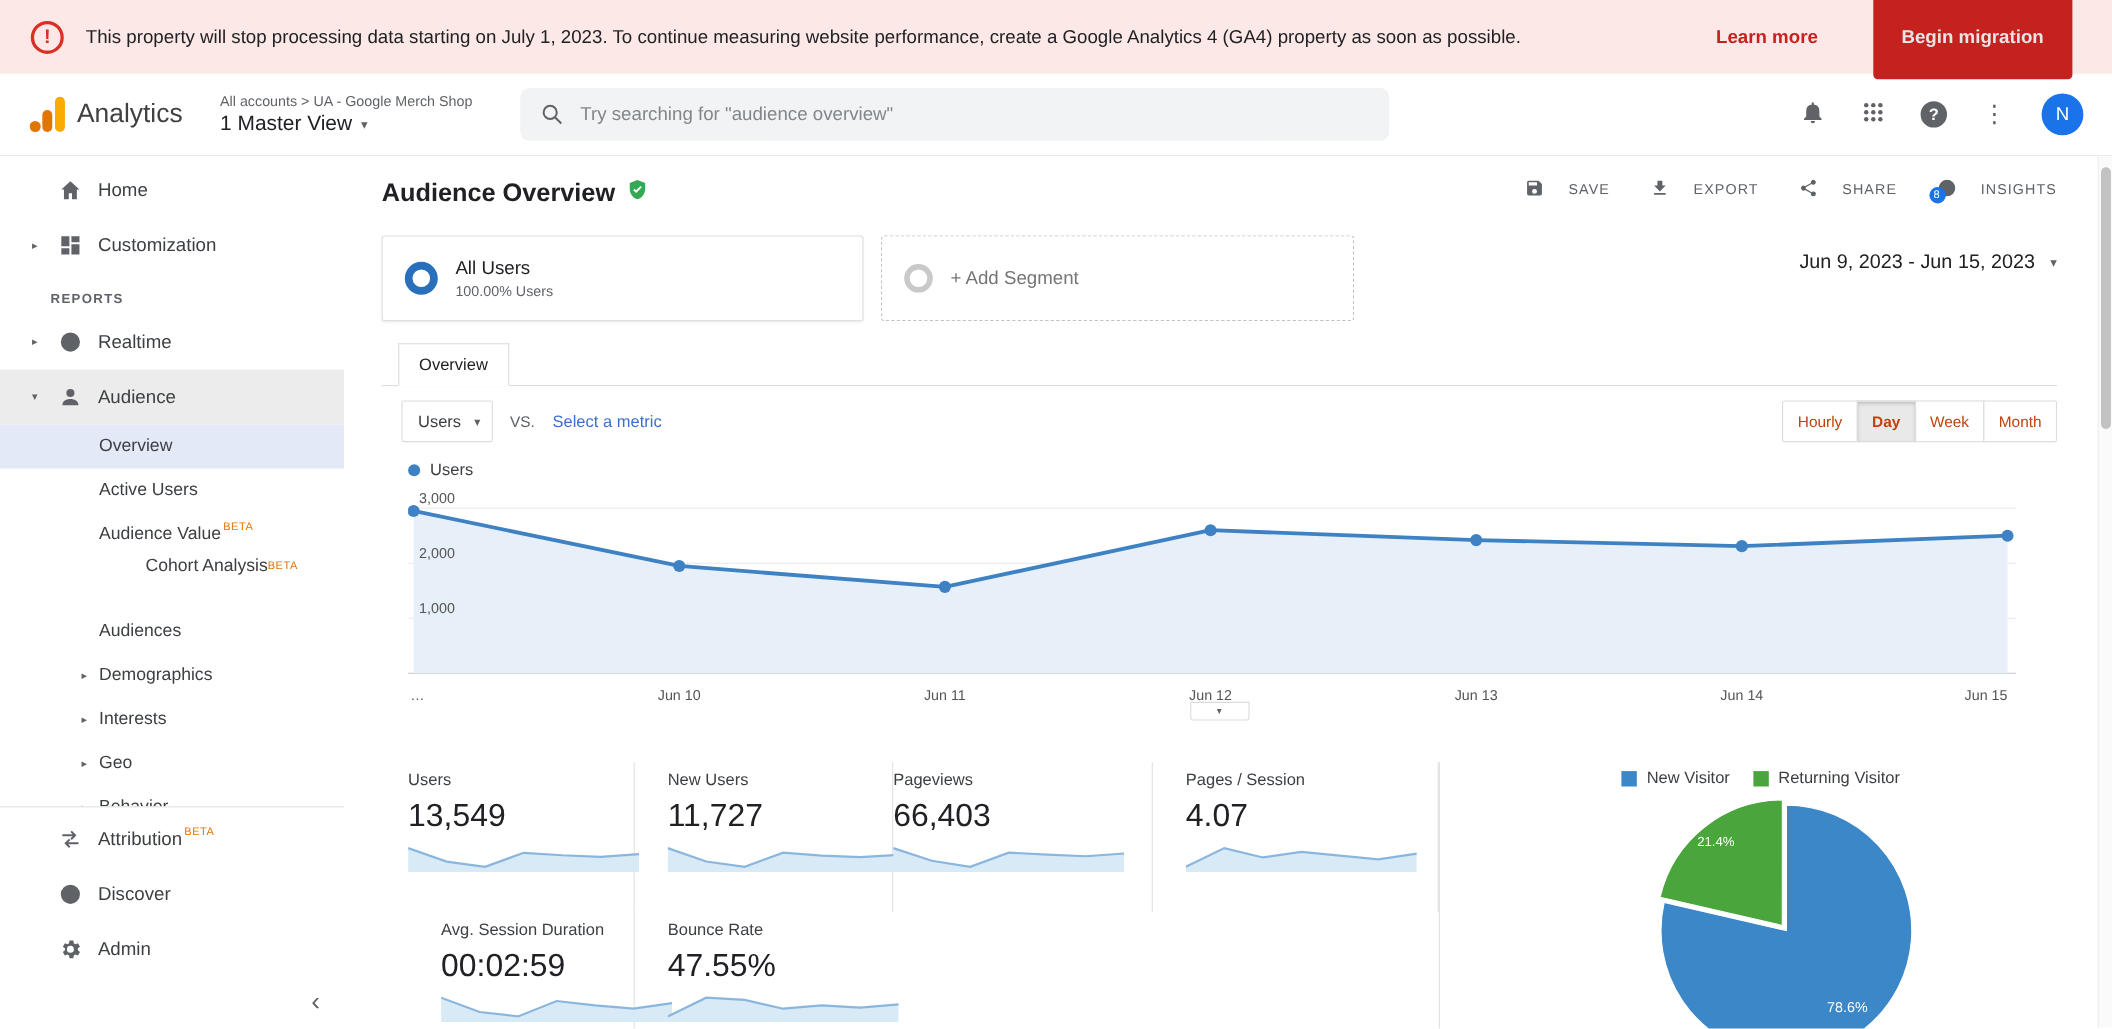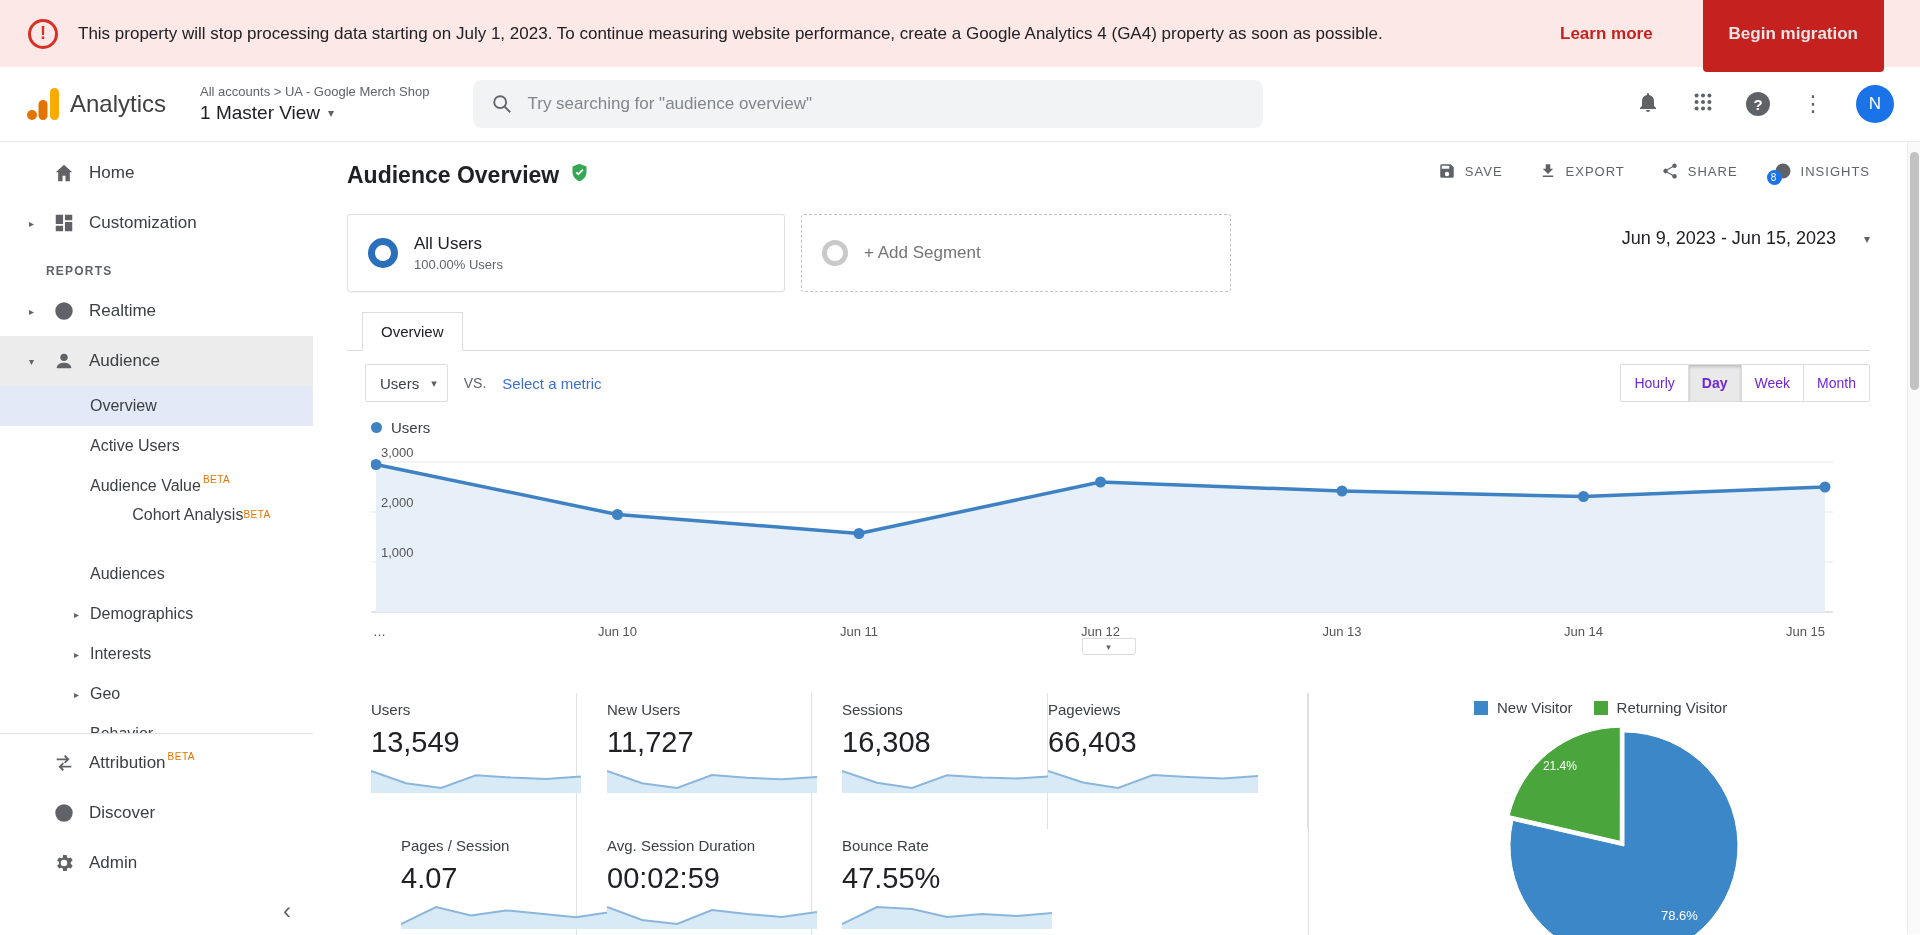--- a/index.html
+++ b/index.html
@@ -58,52 +58,52 @@
   .nav-bottom{border-top:1px solid #e0e0e0;padding-top:4px}
   .collapse-row{height:46px;display:flex;align-items:center;justify-content:flex-end;padding-right:22px;
     font-size:24px;color:#5f6368;cursor:pointer}
 
   
   .main{flex:1;padding:20px 50px 0 34px;position:relative}
   .page-head{display:flex;align-items:flex-start;height:30px}
   .page-head h1{font-size:23px;font-weight:bold;color:#202124}
   .shield{margin-left:10px;display:flex}
   .actions{margin-left:auto;display:flex;gap:36px;align-items:center}
-  .action{display:flex;align-items:center;gap:9px;font-size:13px;letter-spacing:1px;color:#5f6368;cursor:pointer}
+  .action{display:flex;align-items:center;gap:22px;font-size:13px;letter-spacing:1px;color:#5f6368;cursor:pointer}
   .action svg{width:18px;height:18px;fill:#5f6368}
   .icon-wrap{position:relative;display:flex}
   .insights-badge{position:absolute;left:-7px;bottom:-5px;width:15px;height:15px;border-radius:50%;
     background:#1a73e8;color:#fff;font-size:10px;display:flex;align-items:center;justify-content:center}
 
   .segment-row{margin-top:22px;display:flex;position:relative;height:78px}
   .segment-card{width:438px;height:78px;border:1px solid #e0e0e0;border-radius:3px;background:#fff;
     box-shadow:0 1px 2px rgba(0,0,0,.05);display:flex;align-items:center;padding-left:20px;gap:16px;cursor:pointer}
   .ring-blue{flex:none;width:30px;height:30px;border-radius:50%;border:7px solid #2a6fbb;background:#fff}
   .seg-title{font-size:17px;color:#202124;margin-bottom:3px}
   .seg-sub{font-size:13px;color:#5f6368}
   .segment-add{margin-left:16px;width:430px;height:78px;border:1px dashed #c3c3c3;border-radius:3px;
     display:flex;align-items:center;padding-left:20px;gap:16px;color:#757575;font-size:17px;cursor:pointer}
   .ring-gray{flex:none;width:26px;height:26px;border-radius:50%;border:5px solid #c9c9c9;background:#fff}
-  .date-range{position:absolute;right:0;top:14px;display:flex;align-items:center;gap:28px;font-size:18px;
+  .date-range{position:absolute;right:0;top:14px;display:flex;align-items:center;gap:14px;font-size:18px;
     color:#202124;cursor:pointer}
   .date-range .caret{font-size:12px;color:#5f6368}
 
   .tabbar{margin-top:20px;border-bottom:1px solid #dadce0}
   .tab{display:inline-block;margin-left:15px;margin-bottom:-1px;padding:10px 18px;background:#fff;
     border:1px solid #dadce0;border-bottom:1px solid #fff;font-size:15px;color:#202124;cursor:pointer}
 
   .controls{margin-top:12px;margin-left:18px;display:flex;align-items:center;gap:16px;height:40px}
   .metric-select{height:38px;border:1px solid #dadce0;border-radius:2px;background:#fff;display:flex;
     align-items:center;gap:12px;padding:0 10px 0 14px;font-size:15px;color:#3c4043;cursor:pointer}
   .metric-select .caret{font-size:11px;color:#5f6368}
   .vs{font-size:14px;color:#5f6368}
   .compare-link{font-size:15px;color:#3d6fd0;cursor:pointer}
   .granularity{margin-left:auto;display:flex}
   .granularity button{height:38px;padding:0 13px;background:#fff;border:1px solid #dadce0;font-size:14px;
-    color:#6d28d9;margin-left:-1px}
+    color:#c2410c;margin-left:-1px}
   .granularity button:first-child{margin-left:0;border-radius:2px 0 0 2px}
   .granularity button:last-child{border-radius:0 2px 2px 0}
   .granularity button.active{background:#e9e9e9;box-shadow:inset 0 2px 3px rgba(0,0,0,.18);font-weight:bold}
 
   .legend{margin-top:16px;margin-left:24px;display:flex;align-items:center;gap:9px;font-size:15px;color:#3c4043}
   .legend .dot{width:11px;height:11px;border-radius:50%;background:#3e82c4}
 
   #main-chart{display:block;margin-top:4px;margin-left:24px}
   .annot{width:54px;height:17px;margin:-6px auto 0;border:1px solid #dadce0;background:#fff;border-radius:0 0 3px 3px;
     display:flex;align-items:center;justify-content:center;font-size:9px;color:#5f6368;cursor:pointer}
@@ -422,28 +422,20 @@
             </svg>
         </div>
         <div class="mcell bdr pad">
           <div class="mlabel">New Users</div>
           <div class="mvalue">11,727</div>
           <svg class="spark" viewBox="0 0 210 26">
               <path d="M0,4 L35.0,16.2 L70.0,21.0 L105.0,8.1 L140.0,10.8 L175.0,12.2 L210.0,10.1 L210,26 L0,26 Z" fill="#d9eaf7"></path>
               <path d="M0,4 L35.0,16.2 L70.0,21.0 L105.0,8.1 L140.0,10.8 L175.0,12.2 L210.0,10.1" fill="none" stroke="#8ab6dd" stroke-width="2"></path>
             </svg>
         </div>
-        <div class="mcell bdr pad">
-          <div class="mlabel">Sessions</div>
-          <div class="mvalue">16,308</div>
-          <svg class="spark" viewBox="0 0 210 26">
-              <path d="M0,4 L35.0,15.7 L70.0,21.0 L105.0,8.3 L140.0,10.4 L175.0,11.4 L210.0,9.3 L210,26 L0,26 Z" fill="#d9eaf7"></path>
-              <path d="M0,4 L35.0,15.7 L70.0,21.0 L105.0,8.3 L140.0,10.4 L175.0,11.4 L210.0,9.3" fill="none" stroke="#8ab6dd" stroke-width="2"></path>
-            </svg>
-        </div>
         <div class="mcell bdr">
           <div class="mlabel">Pageviews</div>
           <div class="mvalue">66,403</div>
           <svg class="spark" viewBox="0 0 210 26">
               <path d="M0,4 L35.0,15.5 L70.0,21.0 L105.0,8.1 L140.0,10.0 L175.0,11.4 L210.0,8.9 L210,26 L0,26 Z" fill="#d9eaf7"></path>
               <path d="M0,4 L35.0,15.5 L70.0,21.0 L105.0,8.1 L140.0,10.0 L175.0,11.4 L210.0,8.9" fill="none" stroke="#8ab6dd" stroke-width="2"></path>
             </svg>
         </div>
         <div class="mcell bdr pad">
           <div class="mlabel">Pages / Session</div>

